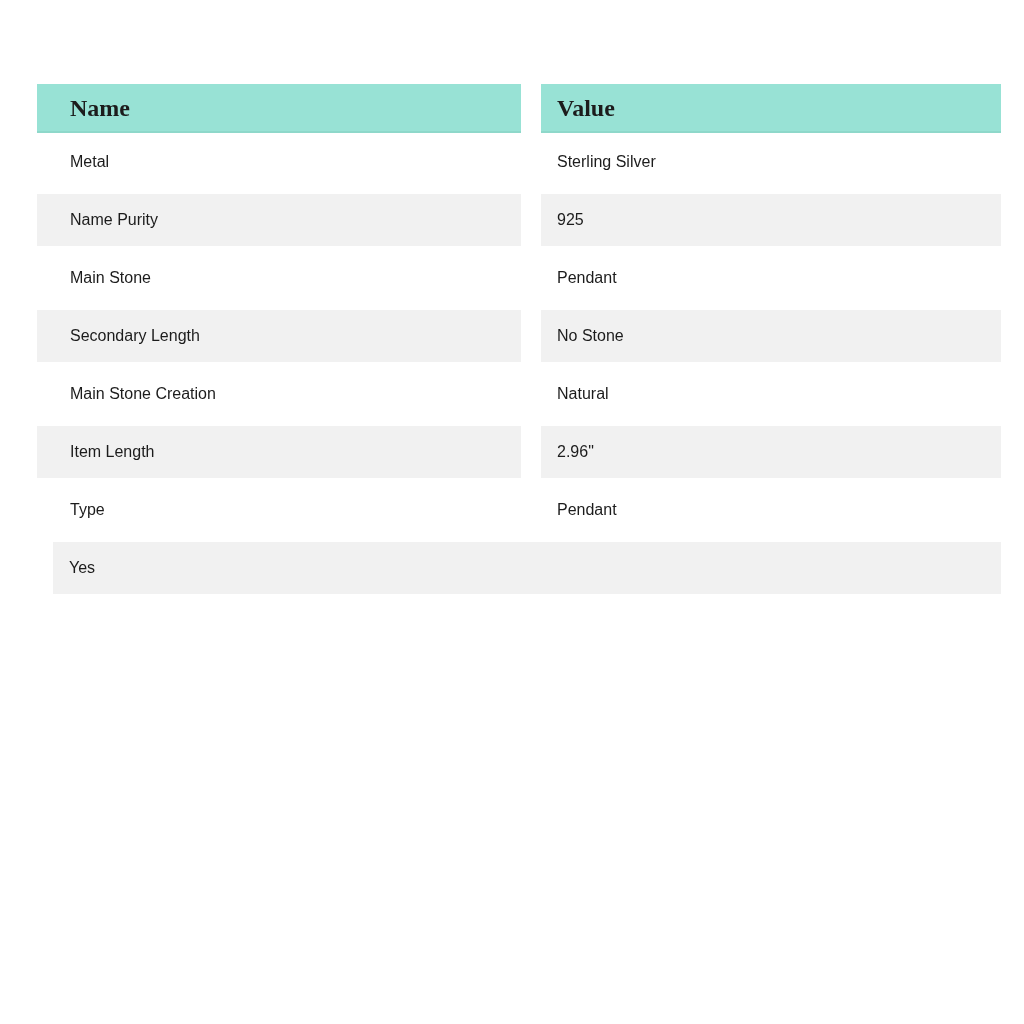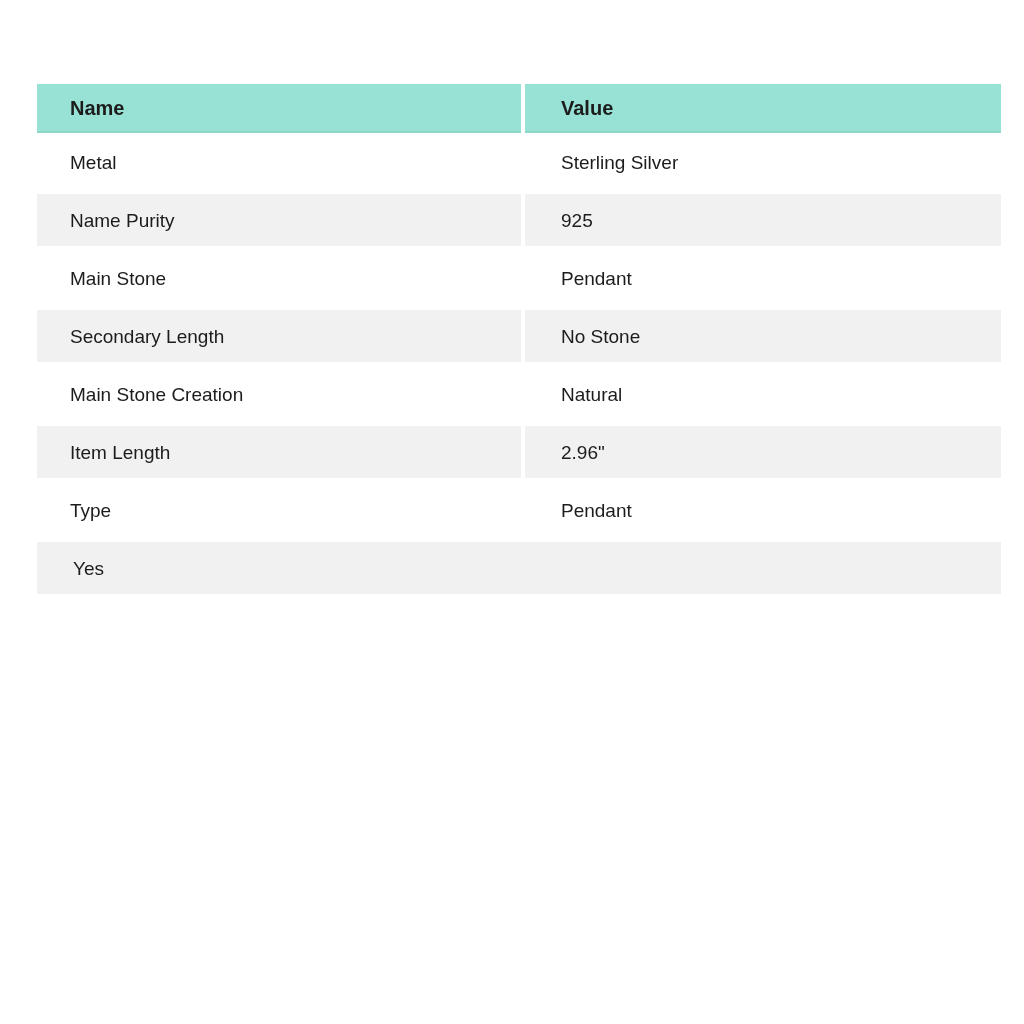--- a/index.html
+++ b/index.html
@@ -22,48 +22,50 @@
     column-gap: 4px;
     width: 100%;
   }
   .tr.header {
     height: 49px;
   }
   .tr.header .td {
     background: var(--header-bg, #98e2d5);
     border-bottom: 2px solid var(--header-edge, #8ed8ca);
     font-weight: 600;
-    font-size: 20px;
+    font-size: 24px;
+    font-family: Liberation Serif, serif;
   }
   .tr.body-row {
     height: 58px;
   }
   .tr.body-row.striped {
     border-top: 3px solid #ffffff;
     border-bottom: 3px solid #ffffff;
   }
   .tr.body-row.striped .td {
     background: var(--stripe-bg, #f1f1f1);
   }
   .td {
     display: flex;
     align-items: center;
-    font-size: 19px;
+    font-size: 16px;
     line-height: 1;
     white-space: nowrap;
     overflow: hidden;
   }
   .col-name {
     width: 484px;
     flex: 0 0 484px;
     padding-left: 33px;
   }
   .col-value {
     flex: 1 1 auto;
-    padding-left: 36px;
+    padding-left: 16px;
+    margin-left: 16px;
   }
 </style>
 </head>
 <body>
 
 <div class="spec-table">
   <div class="tr header">
     <div class="td col-name">Name</div>
     <div class="td col-value">Value</div>
   </div>

